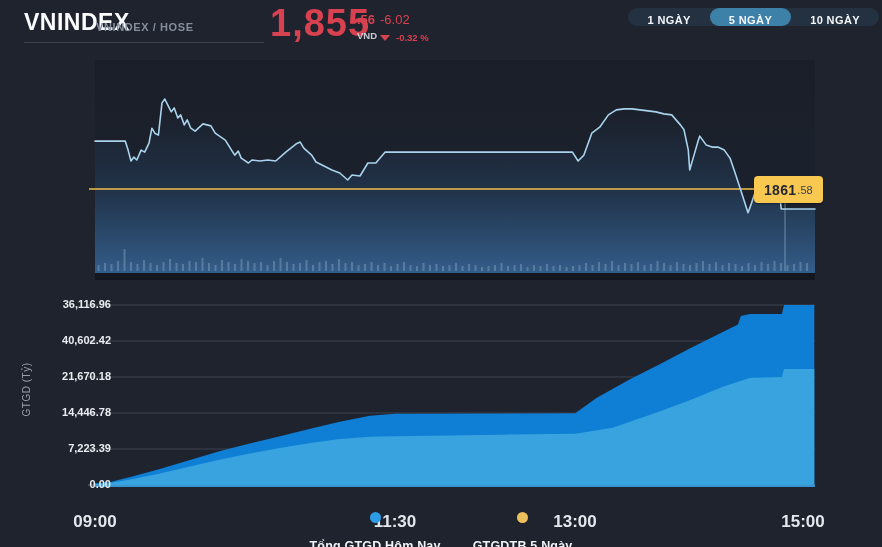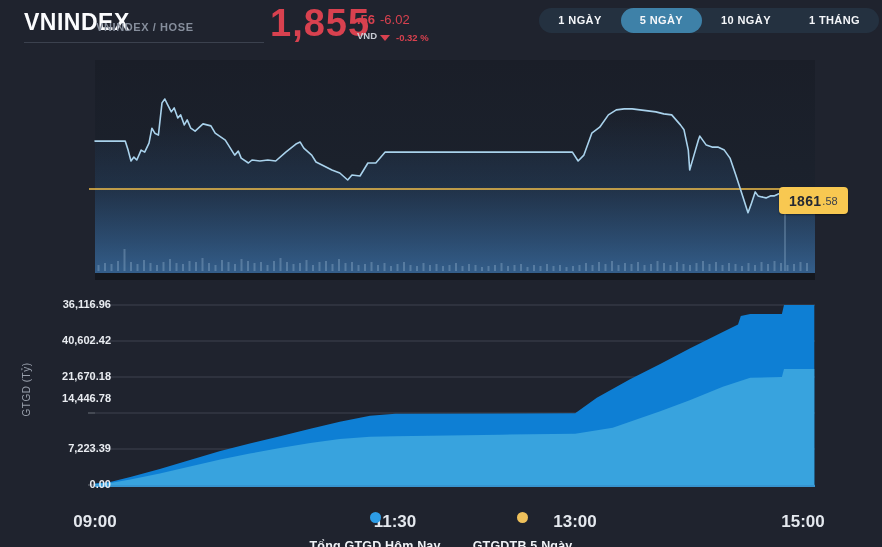--- a/index.html
+++ b/index.html
@@ -15,35 +15,35 @@
   #price-sub{left:349px;top:12px;margin-left:8px;}
   #price-sub .dec{font-size:13px;font-weight:bold;color:#d8414f;}
   #price-sub .cur{font-size:9.5px;font-weight:bold;color:#c8ccd4;margin-top:3px;}
   #price-chg{left:380px;top:12px;}
   #price-chg .chg{font-size:13px;font-weight:normal;color:#d8414f;}
   #price-chg .row{display:flex;align-items:center;margin-top:5px;}
   .tri-down{width:0;height:0;border-left:5px solid transparent;border-right:5px solid transparent;
             border-top:6px solid #d8414f;margin-right:6px;}
   #price-chg .pct{font-size:9.5px;font-weight:bold;color:#d8414f;}
   
-  #range-group{right:3px;top:8px;height:25px;background:#243140;border-radius:13px;
+  #range-group{right:3px;top:8px;height:18px;background:#243140;border-radius:13px;
                display:flex;align-items:stretch;}
   .range-btn{border:none;background:transparent;color:#f5f7fa;font-family:inherit;
              font-size:11px;font-weight:bold;letter-spacing:.4px;padding:0 19px;border-radius:13px;
              cursor:pointer;line-height:25px;}
   .range-btn.active{background:#3e81a8;}
   
   #price-chart,#volume-chart{left:0;}
   #price-chart{top:55px;width:882px;height:250px;}
   #volume-chart{top:290px;width:882px;height:215px;}
   svg{display:block;}
   
-  #ref-badge{left:779px;top:176px;height:27px;padding:0 10px;background:#f8c851;border-radius:4px;
+  #ref-badge{left:754px;top:176px;height:27px;padding:0 10px;background:#f8c851;border-radius:4px;
              display:flex;align-items:center;justify-content:center;z-index:5;
-             box-shadow:0 1px 2px rgba(0,0,0,.4);margin-top:11px;}
+             box-shadow:0 1px 2px rgba(0,0,0,.4);}
   #ref-badge .main{font-size:14px;font-weight:bold;color:#242833;letter-spacing:.3px;}
   #ref-badge .dec{font-size:11px;color:#3c404b;margin-left:1px;}
   
   .ytick{position:absolute;left:0;width:88px;text-align:right;font-size:11px;font-weight:bold;color:#e9ecf1;padding-left:23px;}
   #ylabel{left:-34px;top:384px;width:120px;text-align:center;font-size:10px;color:#99a0ac;
           transform:rotate(-90deg);letter-spacing:.5px;}
   .xtick{position:absolute;top:490px;width:44px;text-align:center;font-size:17px;font-weight:bold;color:#e4e8ee;margin-top:22px;}
   
   #legend{left:0;right:0;top:512px;display:flex;justify-content:center;gap:32px;}
   .legend-item{display:flex;align-items:center;gap:16px;flex-direction:column;}
@@ -67,21 +67,20 @@
   <span class="row">
     <span class="tri-down"></span>
     <span class="pct">-0.32 %</span>
   </span>
 </div>
 
 <div class="abs" id="range-group">
   <button class="range-btn">1 NGÀY</button>
   <button class="range-btn active">5 NGÀY</button>
   <button class="range-btn">10 NGÀY</button>
-  <button class="range-btn">1 THÁNG</button>
 </div>
 
 <div class="abs" id="price-chart">
     <svg width="882" height="250" viewBox="0 55 882 250" xmlns="http://www.w3.org/2000/svg">
     <defs>
       <linearGradient id="gBg" x1="0" y1="0" x2="0" y2="1">
         <stop offset="0" stop-color="#1a1e28"></stop>
           <stop offset="1" stop-color="#1c2430"></stop>
       </linearGradient>
       <linearGradient id="gArea" gradientUnits="userSpaceOnUse" x1="0" y1="115" x2="0" y2="273">
@@ -229,21 +228,21 @@
       <line x1="88" y1="485.0" x2="95" y2="485.0" stroke="#6b7078" stroke-width="1"></line>
       <path d="M 95 485 L 95.0 483.5 L 110.1 482.0 L 130.3 477.0 L 159.8 469.1 L 190.0 460.1 L 220.3 451.1 L 249.8 443.6 L 280.0 436.2 L 310.3 428.7 L 339.8 421.7 L 370.0 415.7 L 395.2 413.7 L 575.2 413.2 L 596.8 397.8 L 630.0 379.3 L 660.2 363.9 L 689.7 348.4 L 722.8 332.0 L 738.0 324.5 L 740.8 316.0 L 750.2 314.1 L 781.9 314.1 L 784.0 305.0 L 814.3 305.0 L 814.3 485 Z" fill="#0e7fd4"></path>
       <path d="M 95 485 L 95.0 484.0 L 110.1 483.0 L 130.3 479.5 L 159.8 473.5 L 190.0 466.6 L 220.3 459.6 L 249.8 453.6 L 280.0 448.1 L 310.3 443.1 L 339.8 439.1 L 370.0 436.7 L 395.2 436.2 L 500.4 434.7 L 575.2 433.7 L 612.7 427.7 L 640.0 418.2 L 660.2 411.2 L 689.7 400.3 L 722.8 386.8 L 750.2 377.8 L 781.9 376.9 L 784.0 368.9 L 814.3 368.9 L 814.3 485 Z" fill="#38a3de"></path>
     <line x1="95" y1="486" x2="815" y2="486" stroke="#3794d0" stroke-width="2"></line>
   </svg>
   </div>
 
 <div class="ytick" style="top:298px">36,116.96</div>
 <div class="ytick" style="top:334px">40,602.42</div>
 <div class="ytick" style="top:370px">21,670.18</div>
-<div class="ytick" style="top:392px">14,446.78</div>
+<div class="ytick" style="top:406px">14,446.78</div>
 <div class="ytick" style="top:442px">7,223.39</div>
 <div class="ytick" style="top:478px">0.00</div>
 
 <div class="abs" id="ylabel">GTGD (Tỷ)</div>
 
 <div class="xtick" style="left:73px">09:00</div>
 <div class="xtick" style="left:373px">11:30</div>
 <div class="xtick" style="left:553px">13:00</div>
 <div class="xtick" style="left:781px">15:00</div>
 

